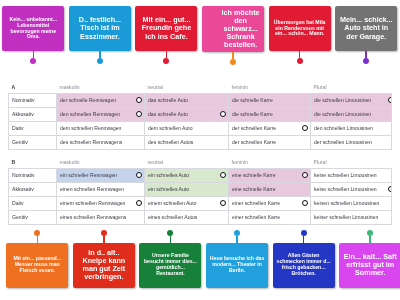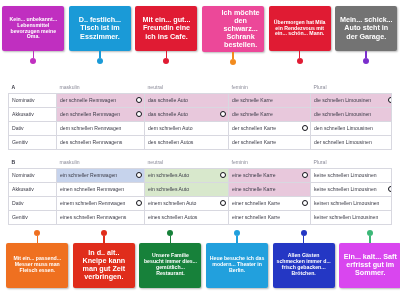--- a/index.html
+++ b/index.html
@@ -118,21 +118,21 @@
         </div>
       </div>
       <div class="card-slot">
         <div class="card big" style="background: rgb(26, 154, 215);">D.. festlich... Tisch ist im Esszimmer.</div>
         <div class="pin-wrap">
           <div class="pin-stem" style="background: rgb(26, 154, 215);"></div>
           <div class="pin-head" style="background: rgb(26, 154, 215);"></div>
         </div>
       </div>
       <div class="card-slot">
-        <div class="card big" style="background: rgb(224, 27, 51);">Mit ein... gut... Freundin eine ich ins Cafe.</div>
+        <div class="card big" style="background: rgb(224, 27, 51);">Mit ein... gut... Freundin gehe ich ins Cafe.</div>
         <div class="pin-wrap">
           <div class="pin-stem" style="background: rgb(224, 27, 51);"></div>
           <div class="pin-head" style="background: rgb(224, 27, 51);"></div>
         </div>
       </div>
       <div class="card-slot">
         <div class="card big" style="background: #ec4899; padding-left: 18px;">Ich möchte den schwarz... Schrank bestellen.</div>
         <div class="pin-wrap">
           <div class="pin-stem" style="background: rgb(242, 139, 30);"></div>
           <div class="pin-head" style="background: rgb(242, 139, 30);"></div>

